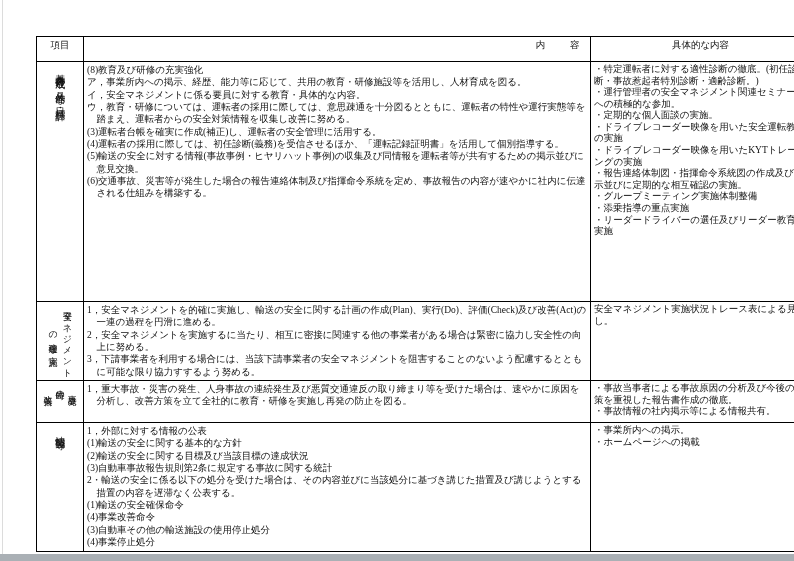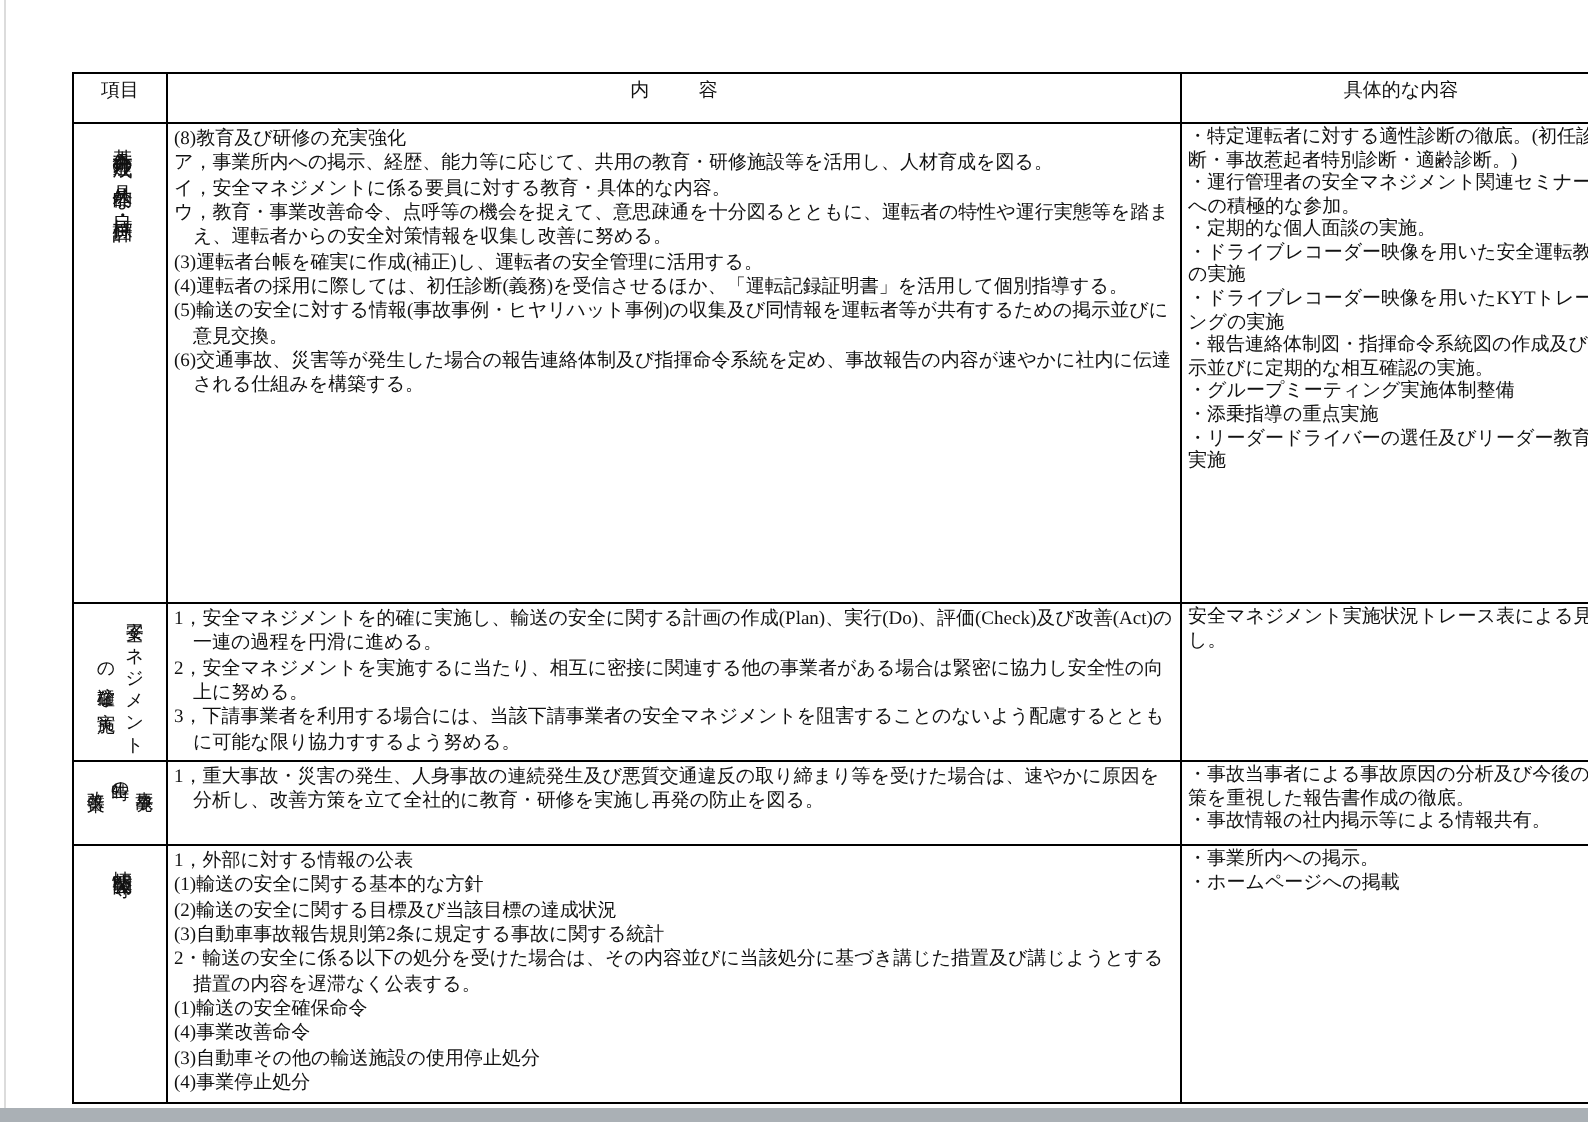--- a/index.html
+++ b/index.html
@@ -17,21 +17,21 @@
   }
   table.doc td,table.doc th{
     border:1px solid #000;
     padding:2px 3px;
     vertical-align:top;
     font-size:9.5px;
     font-weight:normal;
   }
   table.doc{border:1.5px solid #000;}
   th.h-item{width:40px;font-size:13px;text-align:center;vertical-align:middle;height:20px;}
-  th.h-content{width:500px;font-size:13px;text-align:center;vertical-align:middle;letter-spacing:0.8em;text-indent:0.8em;}
+  th.h-content{width:500px;font-size:13px;text-align:right;vertical-align:middle;letter-spacing:0.8em;text-indent:0.8em;}
   th.h-specific{width:213px;font-size:12px;text-align:center;vertical-align:middle;letter-spacing:0;}
   td.label-cell{
     text-align:center;vertical-align:middle;padding:2px 1px;
   }
   td.label-cell .vlabel{
     display:inline-block;
     writing-mode:vertical-rl;
     text-orientation:mixed;
     font-size:10px;
     line-height:1.35;
@@ -68,21 +68,21 @@
   <tr class="r1">
     <td class="label-cell top-align">
       <div class="vlabel">
         <div>基本方針達成の具体的な目標・計画</div>
       </div>
     </td>
     <td class="content-cell">
       <div class="cl">(8)教育及び研修の充実強化</div>
       <div class="cl">ア，事業所内への掲示、経歴、能力等に応じて、共用の教育・研修施設等を活用し、人材育成を図る。</div>
       <div class="cl">イ，安全マネジメントに係る要員に対する教育・具体的な内容。</div>
-      <div class="cl">ウ，教育・事業改善命令、点呼等の機会を捉えて、意思疎通を十分図るとともに、運転者の特性や運行実態等を踏まえ、運転者からの安全対策情報を収集し改善に努める。</div>
+      <div class="cl">ウ，教育・研修については、運転者の採用に際しては、意思疎通を十分図るとともに、運転者の特性や運行実態等を踏まえ、運転者からの安全対策情報を収集し改善に努める。</div>
       <div class="cl">(3)運転者台帳を確実に作成(補正)し、運転者の安全管理に活用する。</div>
       <div class="cl">(4)運転者の採用に際しては、初任診断(義務)を受信させるほか、「運転記録証明書」を活用して個別指導する。</div>
       <div class="cl">(5)輸送の安全に対する情報(事故事例・ヒヤリハット事例)の収集及び同情報を運転者等が共有するための掲示並びに意見交換。</div>
       <div class="cl">(6)交通事故、災害等が発生した場合の報告連絡体制及び指揮命令系統を定め、事故報告の内容が速やかに社内に伝達される仕組みを構築する。</div>
     </td>
     <td class="specific-cell">
       <div class="sl">・特定運転者に対する適性診断の徹底。(初任診断・事故惹起者特別診断・適齢診断。)</div>
       <div class="sl">・運行管理者の安全マネジメント関連セミナー等への積極的な参加。</div>
       <div class="sl">・定期的な個人面談の実施。</div>
       <div class="sl">・ドライブレコーダー映像を用いた安全運転教育の実施</div>

